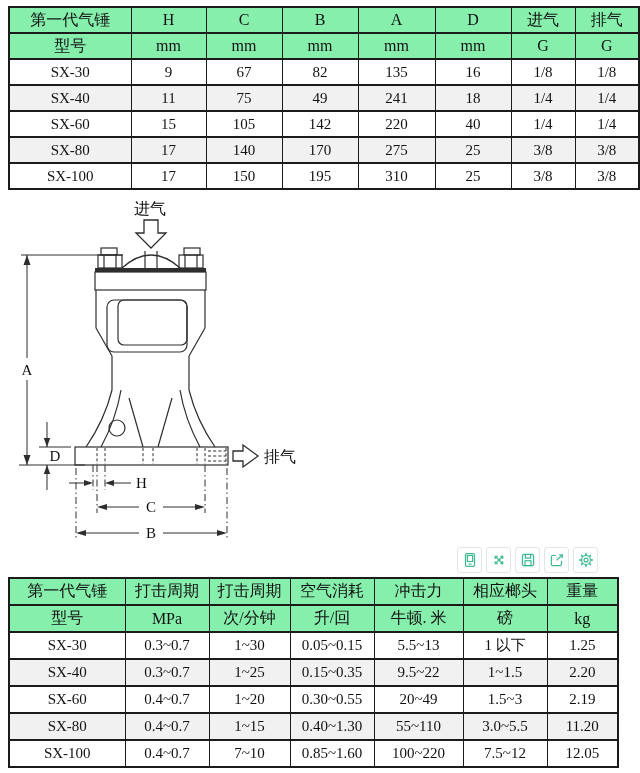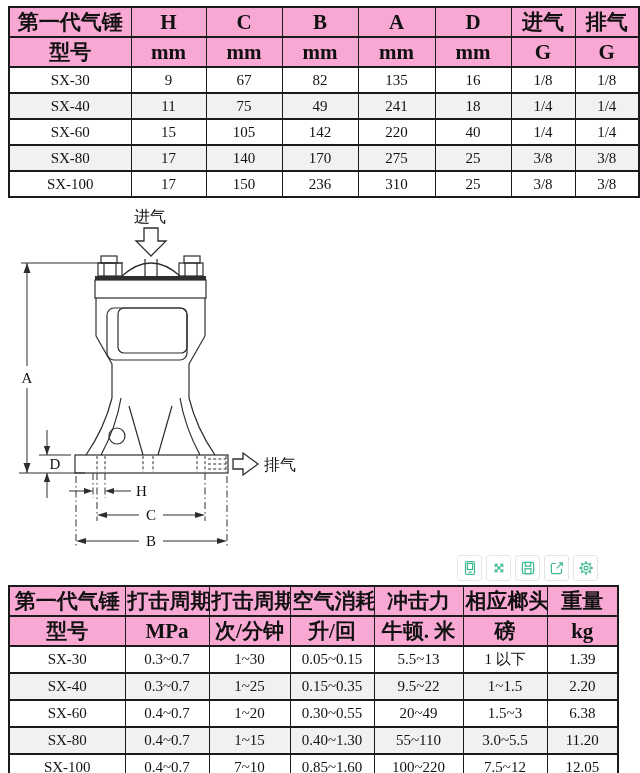--- a/index.html
+++ b/index.html
@@ -7,21 +7,21 @@
     width:640px;height:773px;background:#ffffff;overflow:hidden;
     font-family:"Liberation Serif","DejaVu Serif",serif;color:#111;
   }
   
   table{border-collapse:collapse;table-layout:fixed;border:2px solid #1b1b1b;}
   th,td{
     border:solid #1b1b1b;border-width:2px 1px;
     text-align:center;vertical-align:middle;
     font-size:15px;padding:0 2px;overflow:hidden;white-space:nowrap;
   }
-  th{background:#f9a8d4;font-weight:bold;font-size:21px;}
+  th{background:#86efac;font-weight:normal;font-size:16px;}
   tbody tr:nth-child(even) td{background:#f1f1f1;}
   #dims-table{width:630px;margin:6px 0 0 8px;}
   #dims-table th,#dims-table td{height:24px;}
   #specs-table{width:609px;margin:3px 0 0 8px;}
   #specs-table th,#specs-table td{height:25px;}
   
   .diagram{display:block;margin:8px 0 0 5px;}
   .draw{stroke:#2e2e2e;stroke-width:1.2;fill:none;}
   .dim{stroke:#2e2e2e;stroke-width:1;fill:none;}
   .dimfill{fill:#2e2e2e;stroke:none;}
@@ -117,21 +117,21 @@
         <td>170</td>
         <td>275</td>
         <td>25</td>
         <td>3/8</td>
         <td>3/8</td>
       </tr>
       <tr>
         <td>SX-100</td>
         <td>17</td>
         <td>150</td>
-        <td>236</td>
+        <td>195</td>
         <td>310</td>
         <td>25</td>
         <td>3/8</td>
         <td>3/8</td>
       </tr>
     </tbody>
   </table>
 
 <svg class="diagram" width="340" height="345" viewBox="0 0 340 345" xmlns="http://www.w3.org/2000/svg">
 
@@ -317,39 +317,39 @@
       </tr>
     </thead>
     <tbody>
       <tr>
         <td>SX-30</td>
         <td>0.3~0.7</td>
         <td>1~30</td>
         <td>0.05~0.15</td>
         <td>5.5~13</td>
         <td>1 以下</td>
-        <td>1.39</td>
+        <td>1.25</td>
       </tr>
       <tr>
         <td>SX-40</td>
         <td>0.3~0.7</td>
         <td>1~25</td>
         <td>0.15~0.35</td>
         <td>9.5~22</td>
         <td>1~1.5</td>
         <td>2.20</td>
       </tr>
       <tr>
         <td>SX-60</td>
         <td>0.4~0.7</td>
         <td>1~20</td>
         <td>0.30~0.55</td>
         <td>20~49</td>
         <td>1.5~3</td>
-        <td>6.38</td>
+        <td>2.19</td>
       </tr>
       <tr>
         <td>SX-80</td>
         <td>0.4~0.7</td>
         <td>1~15</td>
         <td>0.40~1.30</td>
         <td>55~110</td>
         <td>3.0~5.5</td>
         <td>11.20</td>
       </tr>

